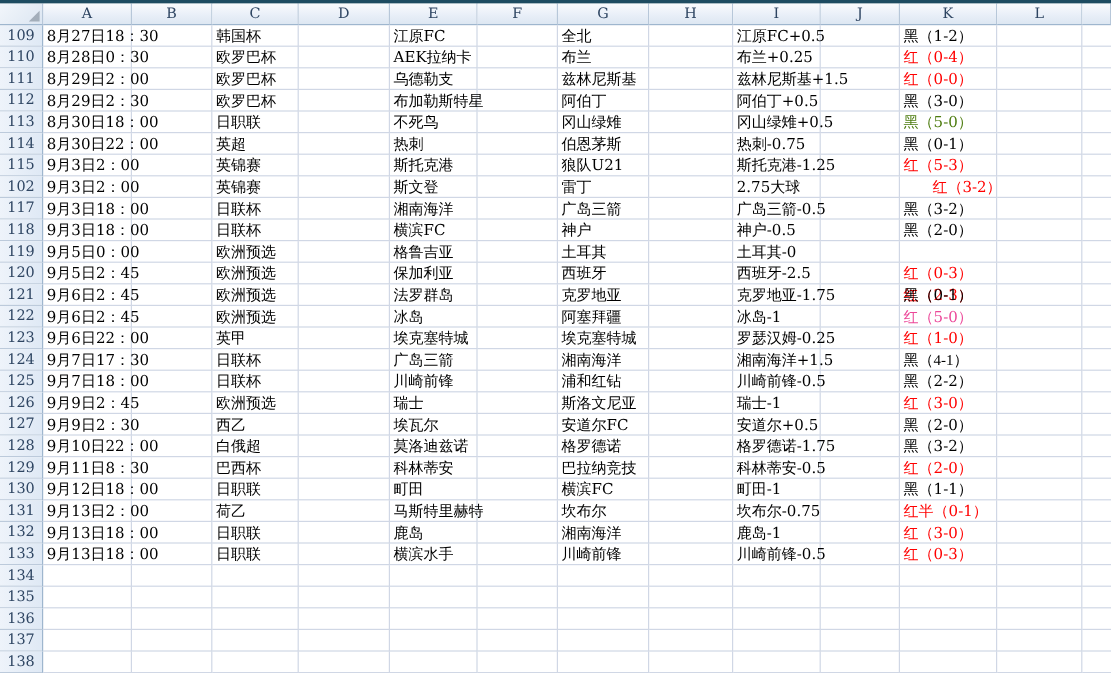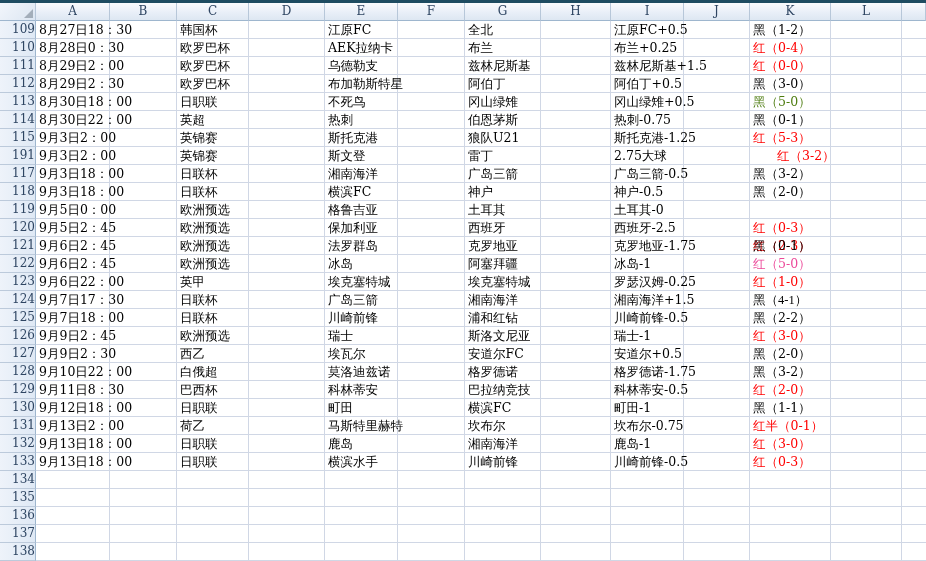--- a/index.html
+++ b/index.html
@@ -29,21 +29,20 @@
     font-size:12px;
     text-align:center;
     line-height:17px;
     overflow:hidden;
     user-select:none;
   }
   .rowh{
     background:linear-gradient(to right,#eef3fa 0%,#dfe9f5 100%);
     border-right:1px solid #9eb6ce;
     border-bottom:1px solid #bccadb;
-    text-align:right;
   }
   .corner{
     position:relative;
     background:linear-gradient(135deg,#f2f6fb 0%,#dce6f2 100%);
   }
   .corner .tri{
     position:absolute;right:2px;bottom:2px;
     width:0;height:0;
     border-left:9px solid transparent;
     border-bottom:9px solid #a3aeba;
@@ -264,21 +263,21 @@
       <div class="cell"></div>
       <div class="cell">
         <span>斯托克港-1.25</span>
       </div>
       <div class="cell"></div>
       <div class="cell">
         <span style="color: rgb(255, 0, 0);">红（5-3）</span>
       </div>
       <div class="cell"></div>
       <div class="cell last"></div>
-      <div class="hdr rowh">191</div>
+      <div class="hdr rowh">102</div>
       <div class="cell">
         <span>9月3日2：00</span>
       </div>
       <div class="cell"></div>
       <div class="cell">
         <span>英锦赛</span>
       </div>
       <div class="cell"></div>
       <div class="cell">
         <span>斯文登</span>

